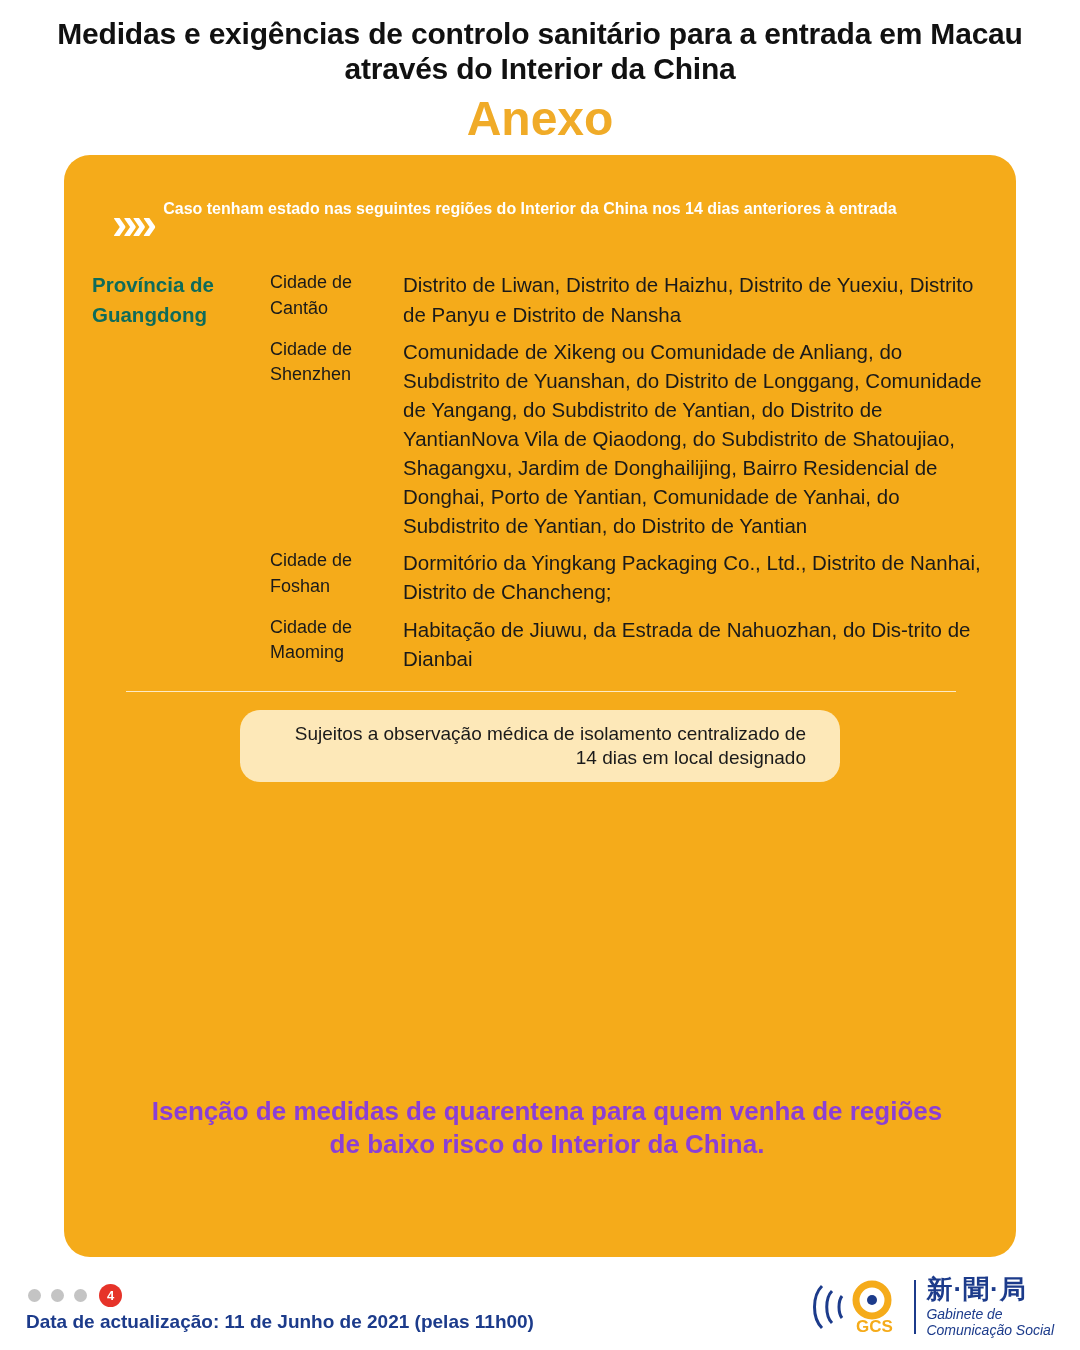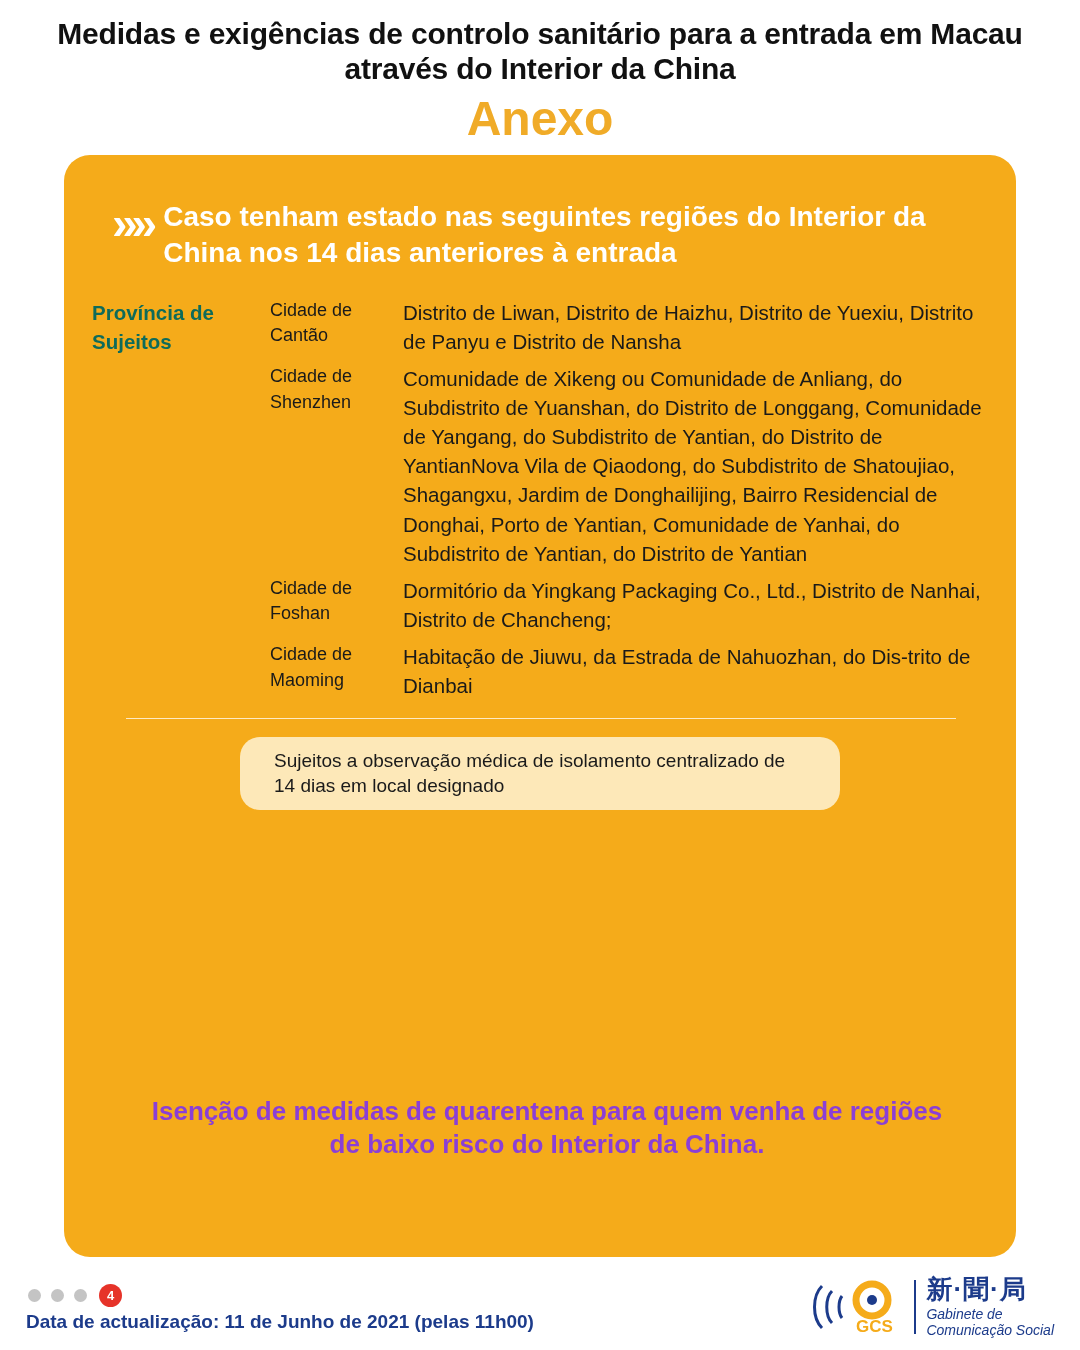--- a/index.html
+++ b/index.html
@@ -60,21 +60,21 @@
     margin-top: 6px;
     color: #ffffff;
     font-size: 46px;
     font-weight: bold;
     line-height: 0.9;
     letter-spacing: -6px;
   }
   .section-head-text {
     color: #ffffff;
     font-weight: bold;
-    font-size: 28px;
+    font-size: 16px;
     line-height: 1.3;
     padding-top: 2px;
   }
 
   
   .table {
     margin: 26px 24px 0 28px;
   }
   .row {
     display: flex;
@@ -116,21 +116,21 @@
   
   .pill-wrap {
     display: flex;
     justify-content: center;
     margin-top: 18px;
   }
   .pill {
     background: #fde8b8;
     border-radius: 20px;
     padding: 12px 34px;
-    text-align: left;
+    text-align: right;
     color: #1a1a1a;
     font-size: 19px;
     line-height: 1.28;
     max-width: 600px;
   }
 
   
   .purple-note {
     position: absolute;
     left: 70px;
@@ -230,21 +230,21 @@
   <div class="card">
 
     <div class="section-head">
       <span class="chev">»»</span>
       <div class="section-head-text">Caso tenham estado nas seguintes regiões do Interior da China nos 14 dias anteriores à entrada</div>
     </div>
 
     <div class="table">
 
       <div class="row tight">
-        <div class="col-prov">Província de Sujeitos</div>
+        <div class="col-prov">Província de Guangdong</div>
         <div class="col-city">Cidade de Cantão</div>
         <div class="col-desc">Distrito de Liwan, Distrito de Haizhu, Distrito de Yuexiu, Distrito de Panyu e Distrito de Nansha</div>
       </div>
 
       <div class="row tight">
         <div class="col-prov"></div>
         <div class="col-city">Cidade de Shenzhen</div>
         <div class="col-desc">Comunidade de Xikeng ou Comunidade de Anliang, do Subdistrito de Yuanshan, do Distrito de Longgang, Comunidade de Yangang, do Subdistrito de Yantian, do Distrito de YantianNova Vila de Qiaodong, do Subdistrito de Shatoujiao, Shagangxu, Jardim de Donghailijing, Bairro Residencial de Donghai, Porto de Yantian, Comunidade de Yanhai, do Subdistrito de Yantian, do Distrito de Yantian</div>
       </div>
 

